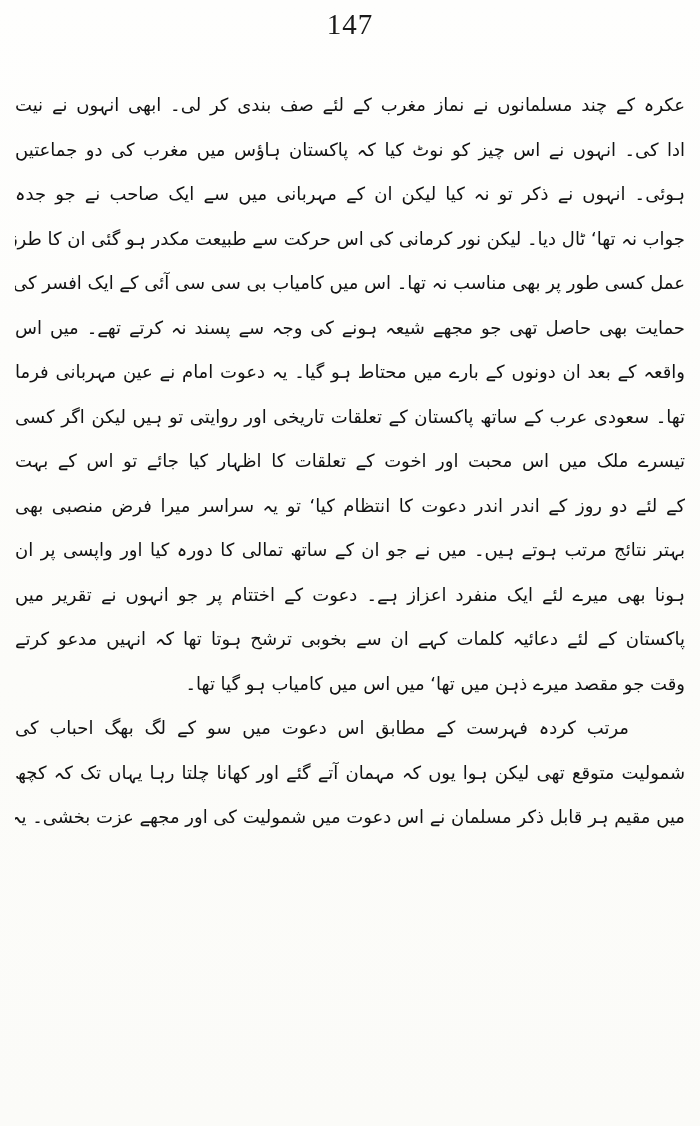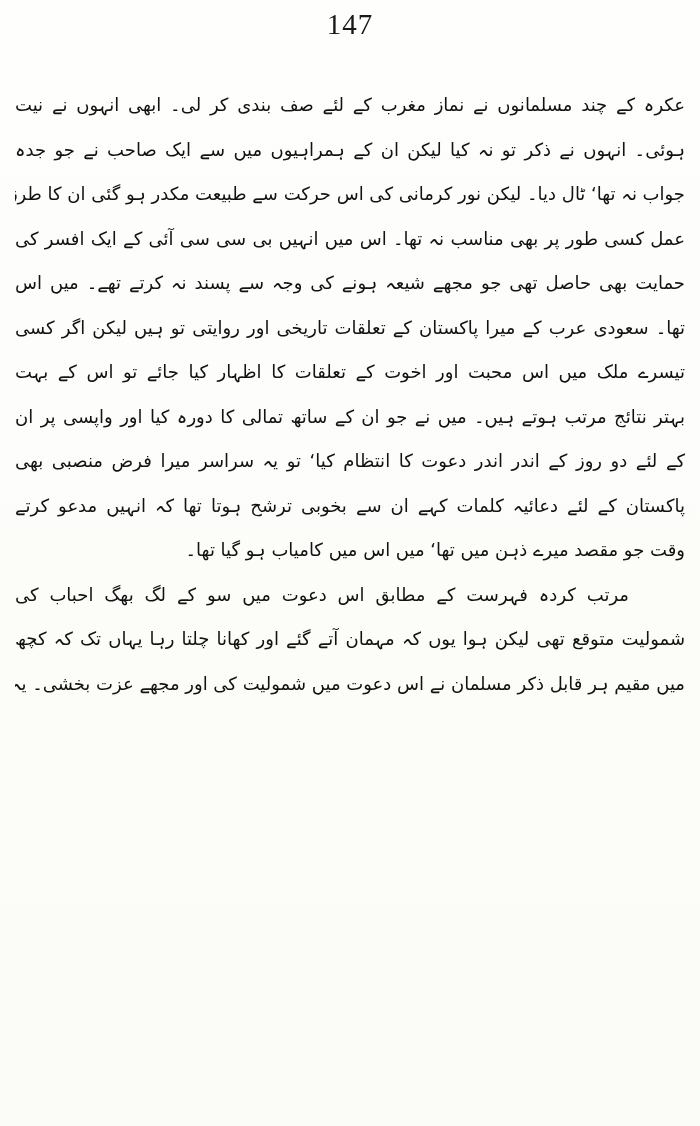--- a/index.html
+++ b/index.html
@@ -59,27 +59,30 @@
     padding-right: 56px;
   }
 </style>
 </head>
 <body>
 
 <div class="page">
   <div class="page-number">147</div>
   <div class="page-text">
       <div class="line">عکرہ کے چند مسلمانوں نے نماز مغرب کے لئے صف بندی کر لی۔ ابھی انہوں نے نیت</div>
-      <div class="line">ہوئی۔ انہوں نے ذکر تو نہ کیا لیکن ان کے ہمراہیوں میں سے ایک صاحب نے جو جدہ</div>
+      <div class="line">ادا کی۔ انہوں نے اس چیز کو نوٹ کیا کہ پاکستان ہاؤس میں مغرب کی دو جماعتیں</div>
+      <div class="line">ہوئی۔ انہوں نے ذکر تو نہ کیا لیکن ان کے مہربانی میں سے ایک صاحب نے جو جدہ</div>
       <div class="line">جواب نہ تھا‘ ٹال دیا۔ لیکن نور کرمانی کی اس حرکت سے طبیعت مکدر ہو گئی ان کا طرز</div>
-      <div class="line">عمل کسی طور پر بھی مناسب نہ تھا۔ اس میں انہیں بی سی سی آئی کے ایک افسر کی</div>
+      <div class="line">عمل کسی طور پر بھی مناسب نہ تھا۔ اس میں کامیاب بی سی سی آئی کے ایک افسر کی</div>
       <div class="line">حمایت بھی حاصل تھی جو مجھے شیعہ ہونے کی وجہ سے پسند نہ کرتے تھے۔ میں اس</div>
-      <div class="line">تھا۔ سعودی عرب کے میرا پاکستان کے تعلقات تاریخی اور روایتی تو ہیں لیکن اگر کسی</div>
+      <div class="line">واقعہ کے بعد ان دونوں کے بارے میں محتاط ہو گیا۔ یہ دعوت امام نے عین مہربانی فرما</div>
+      <div class="line">تھا۔ سعودی عرب کے ساتھ پاکستان کے تعلقات تاریخی اور روایتی تو ہیں لیکن اگر کسی</div>
       <div class="line">تیسرے ملک میں اس محبت اور اخوت کے تعلقات کا اظہار کیا جائے تو اس کے بہت</div>
+      <div class="line">کے لئے دو روز کے اندر اندر دعوت کا انتظام کیا‘ تو یہ سراسر میرا فرض منصبی بھی</div>
       <div class="line">بہتر نتائج مرتب ہوتے ہیں۔ میں نے جو ان کے ساتھ تمالی کا دورہ کیا اور واپسی پر ان</div>
-      <div class="line">کے لئے دو روز کے اندر اندر دعوت کا انتظام کیا‘ تو یہ سراسر میرا فرض منصبی بھی</div>
+      <div class="line">ہونا بھی میرے لئے ایک منفرد اعزاز ہے۔ دعوت کے اختتام پر جو انہوں نے تقریر میں</div>
       <div class="line">پاکستان کے لئے دعائیہ کلمات کہے ان سے بخوبی ترشح ہوتا تھا کہ انہیں مدعو کرتے</div>
       <div class="line para-end">وقت جو مقصد میرے ذہن میں تھا‘ میں اس میں کامیاب ہو گیا تھا۔</div>
       <div class="line indented">مرتب کردہ فہرست کے مطابق اس دعوت میں سو کے لگ بھگ احباب کی</div>
       <div class="line">شمولیت متوقع تھی لیکن ہوا یوں کہ مہمان آتے گئے اور کھانا چلتا رہا یہاں تک کہ کچھ</div>
       <div class="line">میں مقیم ہر قابل ذکر مسلمان نے اس دعوت میں شمولیت کی اور مجھے عزت بخشی۔ یہ</div>
     </div>
 </div>
 
 </body></html>

